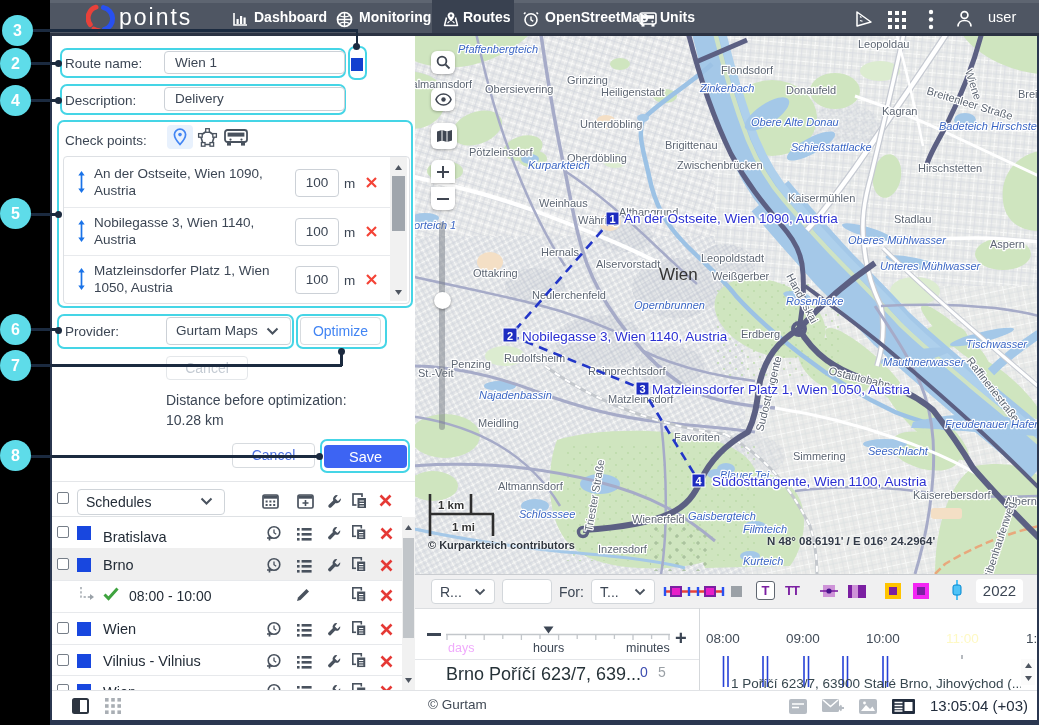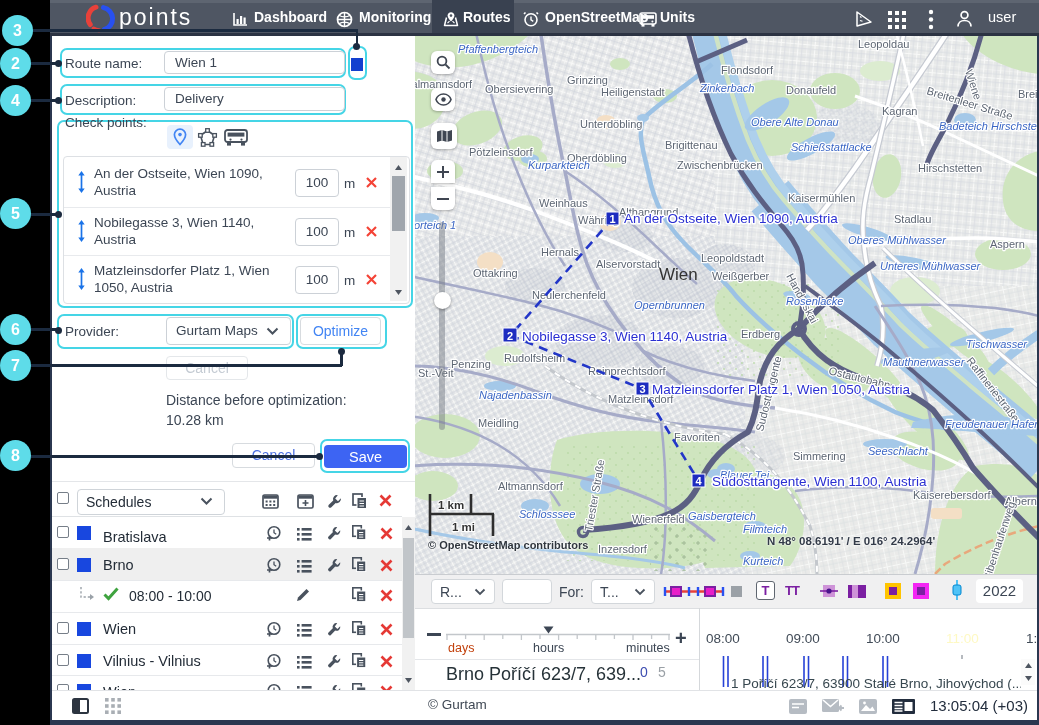--- a/index.html
+++ b/index.html
@@ -102,21 +102,21 @@
 <div class="lbl" style="left:65px;top:56px">Route name:</div>
 <div class="inp" style="left:164px;top:51px;width:169px;height:21px;line-height:21px;padding-left:10px">Wien 1</div>
 <div class="cyanbox" style="left:348px;top:46px;width:15px;height:30px"></div>
 <div class="abs" style="left:351px;top:58px;width:12px;height:13px;background:#1340cf"></div>
 
 <div class="cyanbox" style="left:60px;top:84px;width:282px;height:27px"></div>
 <div class="lbl" style="left:65px;top:93px">Description:</div>
 <div class="inp" style="left:164px;top:87px;width:169px;height:22px;line-height:22px;padding-left:10px">Delivery</div>
 
 <div class="cyanbox" style="left:57px;top:120px;width:352px;height:184px"></div>
-<div class="lbl" style="left:65px;top:115px">Check points:</div>
+<div class="lbl" style="left:65px;top:133px">Check points:</div>
 <div class="abs" style="left:167px;top:125px;width:26px;height:24px;background:#e8f1fd;border-radius:4px"></div>
 <svg class="abs" style="left:172px;top:128px" width="16" height="18" viewBox="0 0 16 18">
  <path d="M8 1.2c-3.2 0-5.6 2.4-5.6 5.4C2.4 10.6 8 16.5 8 16.5s5.6-5.9 5.6-9.9C13.6 3.6 11.2 1.2 8 1.2z" fill="none" stroke="#4285f4" stroke-width="1.7"></path>
  <circle cx="8" cy="6.6" r="1.8" fill="#4285f4"></circle>
 </svg>
 <svg class="abs" style="left:197px;top:128px" width="21" height="19" viewBox="0 0 21 19">
  <path d="M3.5 7.5 10.5 2.5 17.5 7.5 14.8 16.5H6.2z" fill="none" stroke="#49525e" stroke-width="1.6" stroke-linejoin="round"></path>
  <g fill="#fff" stroke="#49525e" stroke-width="1.3">
         <rect x="1.6" y="5.6" width="3.6" height="3.6"></rect>
         <rect x="8.7" y="0.7" width="3.6" height="3.6"></rect>
@@ -728,21 +728,21 @@
 <svg class="abs" style="left:12px;top:456px" width="72" height="46" viewBox="0 0 72 46">
  <g stroke="#2e2e2e" stroke-width="2.6" fill="none">
           <path d="M3 22h64"></path>
           <path d="M3 2v42"></path>
           <path d="M44 2v20"></path>
           <path d="M66 22v22"></path>
         </g>
  <text x="11" y="17" font-size="11.5" font-weight="bold" fill="#333" font-family="Liberation Sans,sans-serif" paint-order="stroke" stroke="#fff" stroke-width="2">1 km</text>
  <text x="25" y="39" font-size="11.5" font-weight="bold" fill="#333" font-family="Liberation Sans,sans-serif" paint-order="stroke" stroke="#fff" stroke-width="2">1 mi</text>
 </svg>
-<div class="abs" style="left:13px;top:503px;color:#30363e;font-size:11px;font-weight:bold;text-shadow:0 0 2px #fff,0 0 2px #fff,0 0 3px #fff">© OpenStreetMap contributors</div>
+<div class="abs" style="left:13px;top:503px;color:#30363e;font-size:11px;font-weight:bold;text-shadow:0 0 2px #fff,0 0 2px #fff,0 0 3px #fff">© Kurparkteich contributors</div>
 <div class="abs" style="left:352px;top:499px;color:#333b49;font-size:11.5px;font-weight:bold;text-shadow:0 0 2px #fff,0 0 2px #fff">N 48° 08.6191' / E 016° 24.2964'</div>
 </div>
 </div>
 
 <div id="timeline">
 <div class="abs" style="left:415px;top:574px;width:622px;height:116px;background:#fff;border-top:1px solid #c9ccd0"></div>
 <div class="abs" style="left:415px;top:575px;width:622px;height:33px;background:#f0f0f1;border-bottom:1px solid #dcdee1"></div>
 
 <div class="abs" style="left:431px;top:579px;width:62px;height:23px;border:1px solid #d3d7db;border-radius:4px;background:#fff"></div>
 <div class="lbl" style="left:440px;top:584px;font-size:14px">R...</div>
@@ -799,21 +799,21 @@
 <svg class="abs" style="left:446px;top:633px" width="224" height="10" viewBox="0 0 224 10">
  <path d="M0 1.5h224" stroke="#c3c7cb" stroke-width="1.6"></path>
  <g stroke="#c3c7cb" stroke-width="1.3">
   <path d="M1 1v6M19.6 1v5M38.2 1v6M56.8 1v5M75.4 1v6M94 1v5M112.6 1v6M131.2 1v5M149.8 1v6M168.4 1v5M187 1v6M205.6 1v5M223 1v6"></path>
  </g>
 </svg>
 <svg class="abs" style="left:543px;top:626px" width="11" height="8" viewBox="0 0 11 8">
       <path d="M0.5 0.5h10L5.5 7.5z" fill="#3c4654"></path>
     </svg>
 <div class="abs" style="left:675px;top:627px;width:16px;height:18px;color:#3c4654;font-size:20px;font-weight:bold">+</div>
-<div class="abs" style="left:448px;top:641px;color:#c2410c;font-size:12.5px">days</div>
+<div class="abs" style="left:448px;top:641px;color:#f0abfc;font-size:12.5px">days</div>
 <div class="abs" style="left:533px;top:641px;color:#3c4654;font-size:12.5px">hours</div>
 <div class="abs" style="left:626px;top:641px;color:#3c4654;font-size:12.5px">minutes</div>
 
 <div class="abs" style="left:699px;top:608px;width:1px;height:82px;background:#d5d8db"></div>
 
 <div class="abs" style="left:706px;top:631px;color:#414b57;font-size:13.5px">08:00</div>
 <div class="abs" style="left:786px;top:631px;color:#414b57;font-size:13.5px">09:00</div>
 <div class="abs" style="left:866px;top:631px;color:#414b57;font-size:13.5px">10:00</div>
 <div class="abs" style="left:946px;top:631px;color:#fef9c3;font-size:13.5px">11:00</div>
 <div class="abs" style="left:1026px;top:631px;color:#414b57;font-size:13.5px">1:</div>

